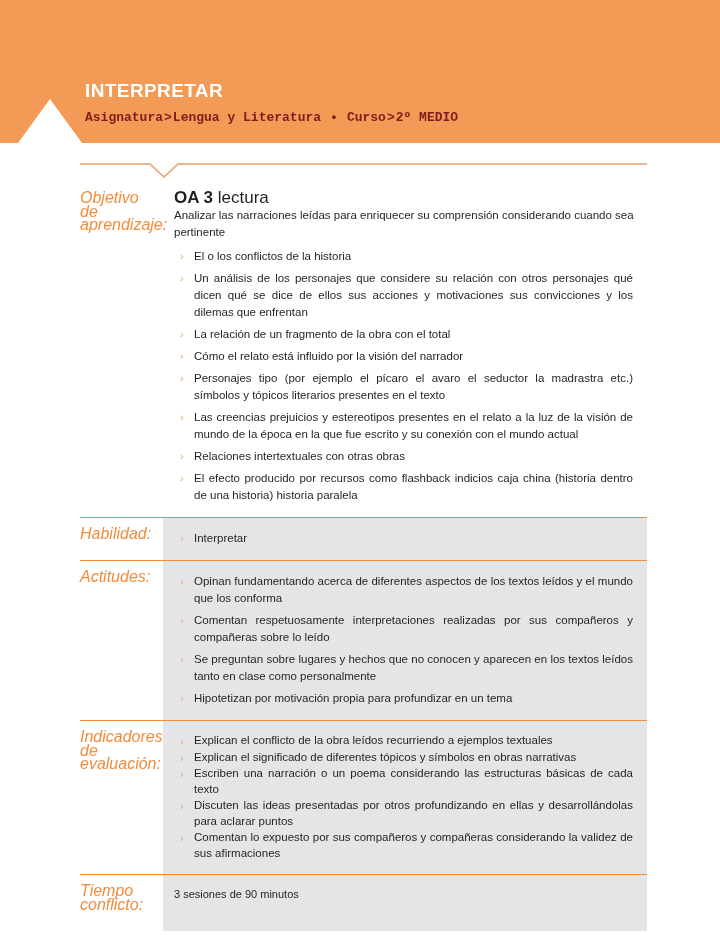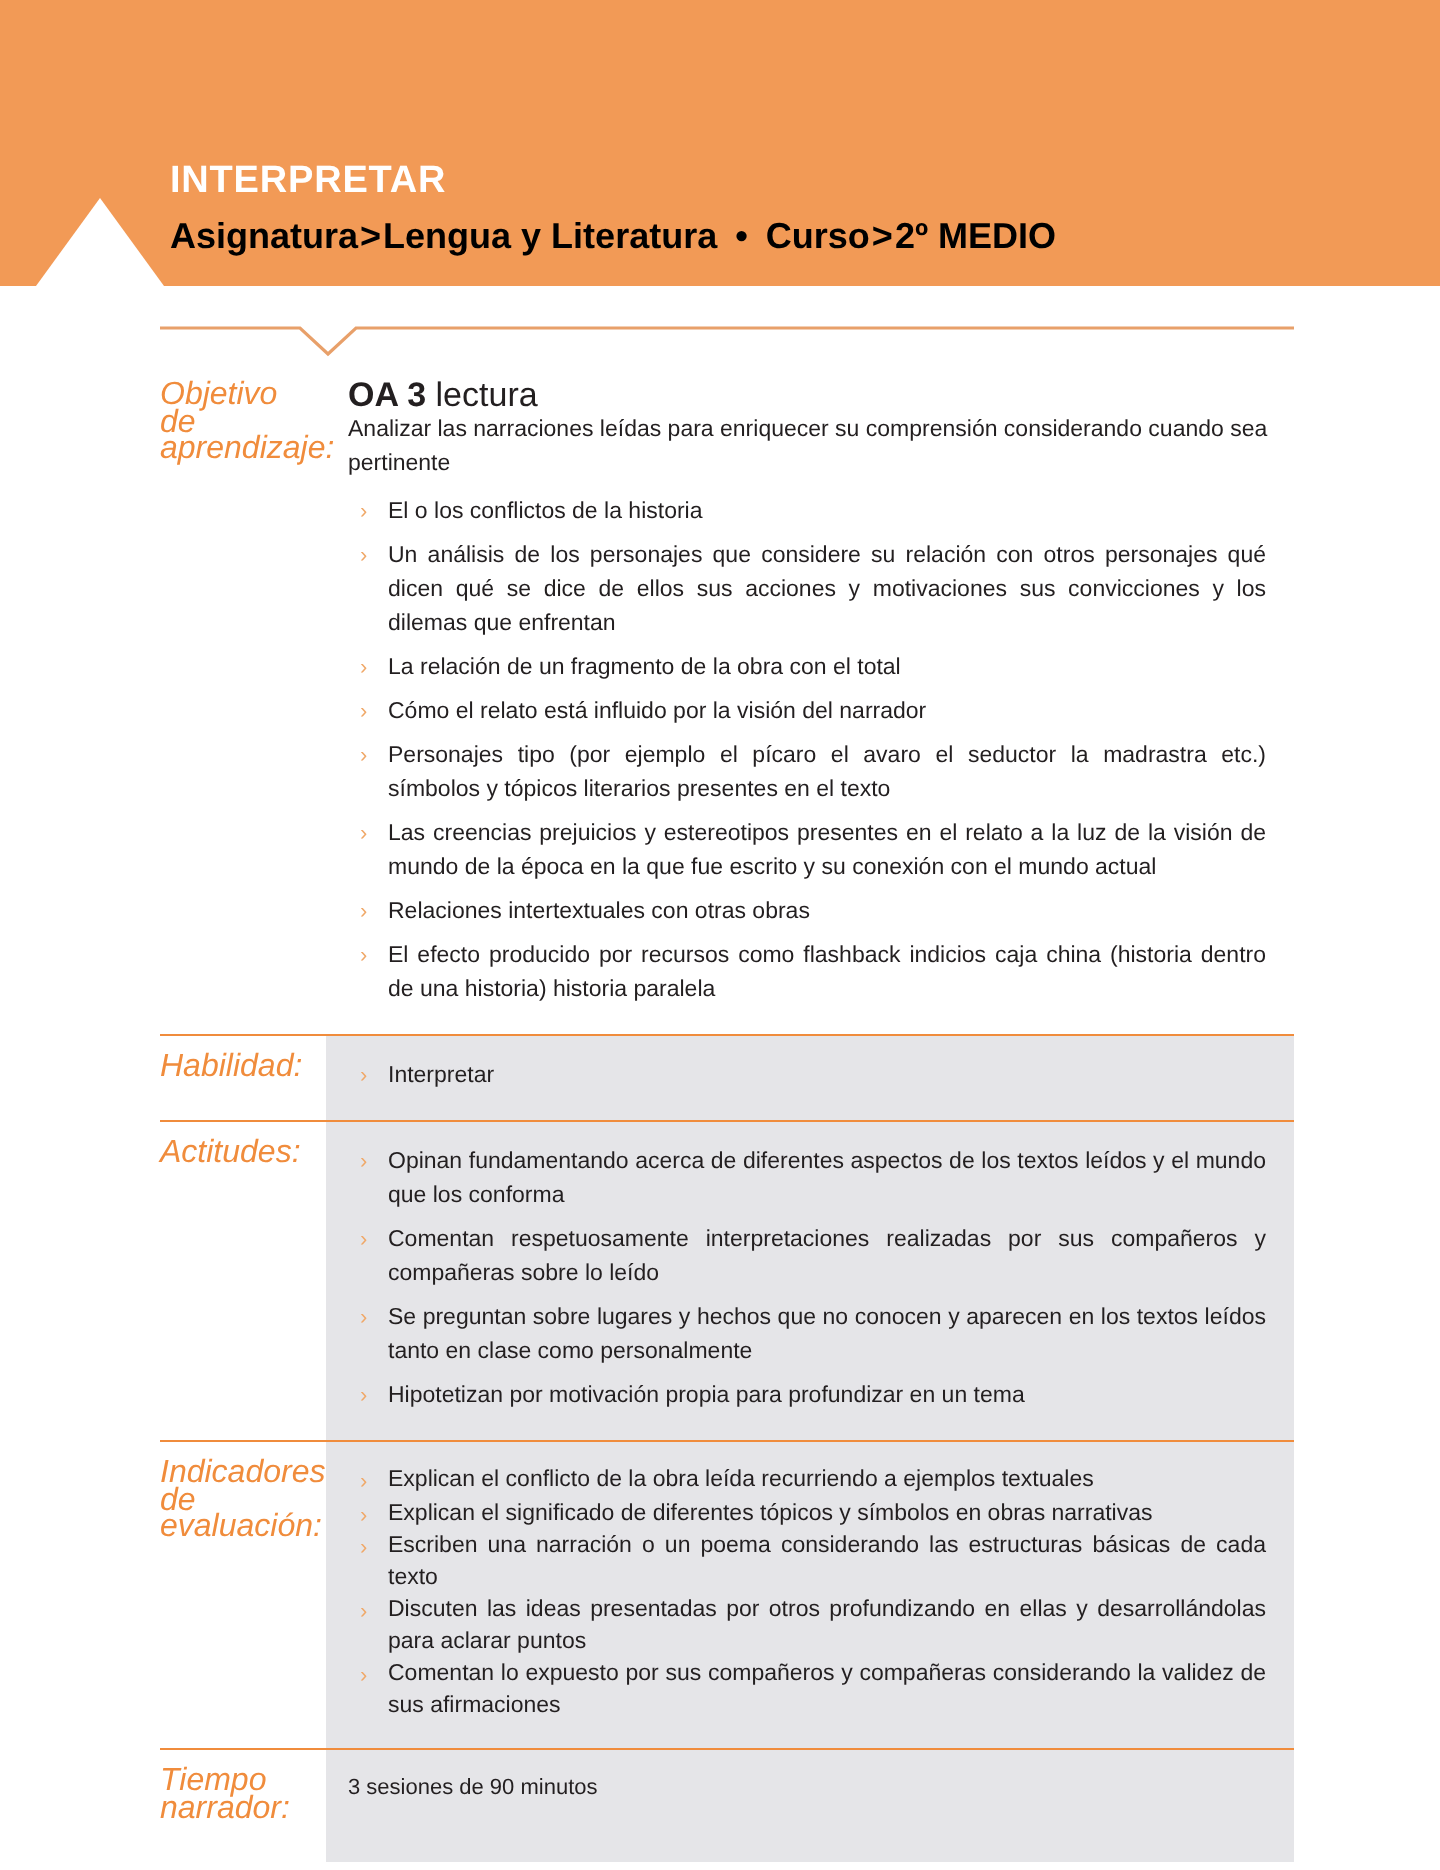--- a/index.html
+++ b/index.html
@@ -41,26 +41,27 @@
   }
   .header-title {
     font-size: 19px;
     font-weight: bold;
     color: #ffffff;
     letter-spacing: 0.4px;
     line-height: 22px;
     margin: 0;
   }
   .header-subtitle {
-    font-size: 18px;
+    font-size: 13px;
     font-weight: bold;
-    color: #000000;
+    color: #7f1d1d;
     line-height: 18px;
     margin-top: 7px;
     white-space: nowrap;
+    font-family: Liberation Mono, monospace;
   }
   .header-subtitle .gt { margin: 0 1px; }
   .header-subtitle .dot {
     display: inline-block;
     margin: 0 9px;
   }
 
   
   .page {
     position: relative;
@@ -244,35 +245,35 @@
     <div class="sep"></div>
 
     <div class="row">
       <div class="row-label">
         <div class="label-text">Indicadores</div>
         <div class="label-text">de</div>
         <div class="label-text">evaluación:</div>
       </div>
       <div class="row-body shaded">
         <ul class="blist tight">
-            <li>Explican el conflicto de la obra leída recurriendo a ejemplos textuales</li>
+            <li>Explican el conflicto de la obra leídos recurriendo a ejemplos textuales</li>
             <li>Explican el significado de diferentes tópicos y símbolos en obras narrativas</li>
             <li>Escriben una narración o un poema considerando las estructuras básicas de cada texto</li>
             <li>Discuten las ideas presentadas por otros  profundizando en ellas y desarrollándolas para aclarar puntos</li>
             <li>Comentan lo expuesto por sus compañeros y compañeras considerando la validez de sus afirmaciones</li>
           </ul>
       </div>
     </div>
 
     <div class="sep"></div>
 
     <div class="row">
       <div class="row-label">
         <div class="label-text">Tiempo</div>
-        <div class="label-text">narrador:</div>
+        <div class="label-text">conflicto:</div>
       </div>
       <div class="row-body shaded" style="padding-top:11px;padding-bottom:28px;">
         <div class="plain-text">3 sesiones de 90 minutos</div>
       </div>
     </div>
 
   </div>
 
 </div>
 

